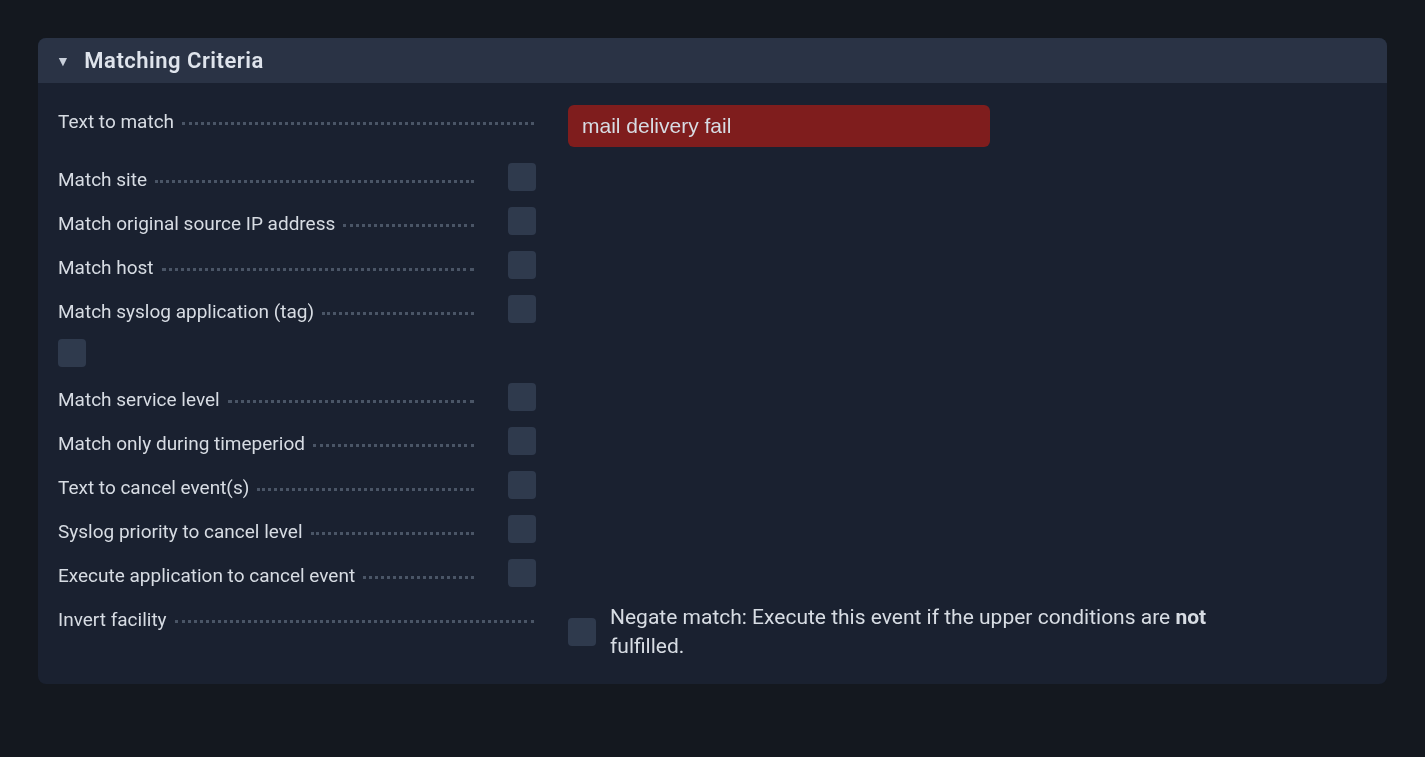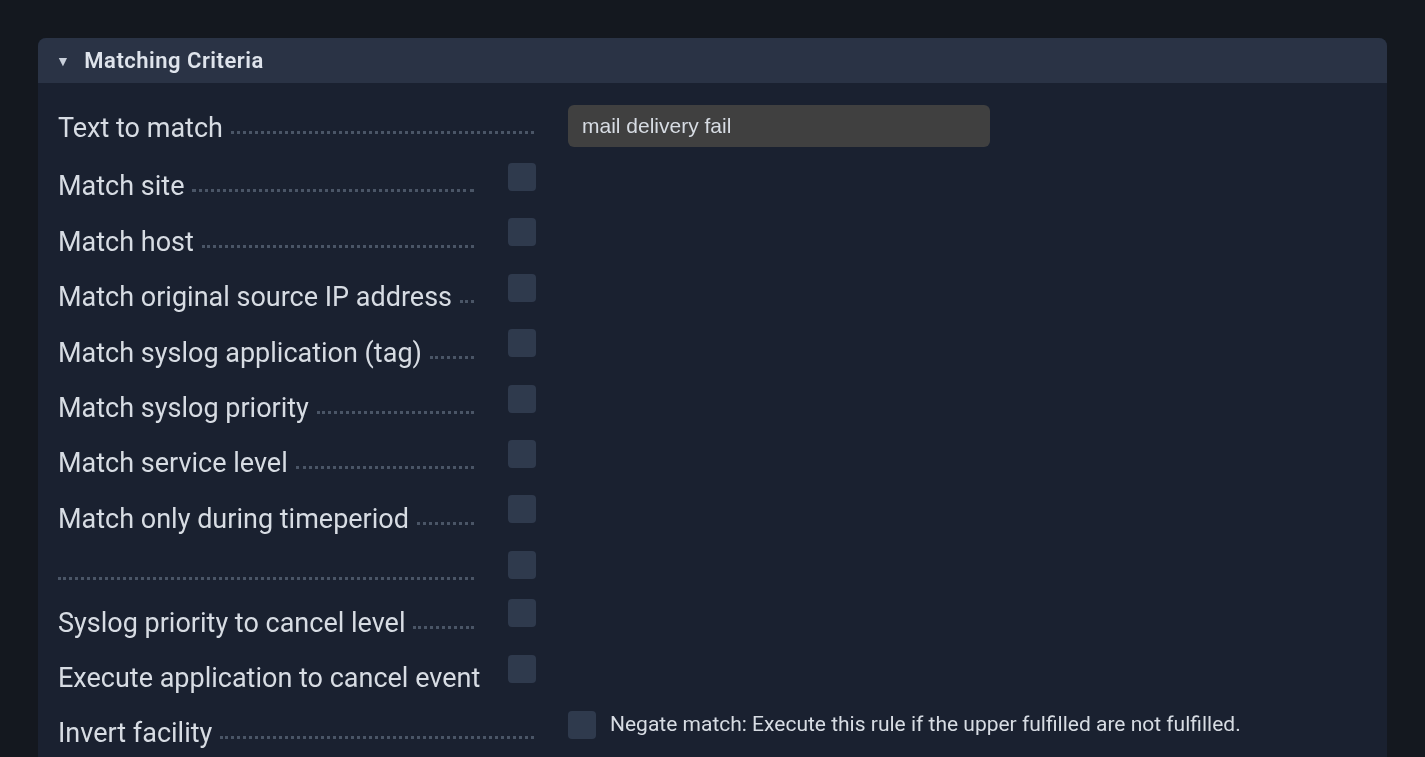--- a/index.html
+++ b/index.html
@@ -46,21 +46,21 @@
     align-items: flex-start;
     padding: 8px 0;
     gap: 34px;
   }
   .label-col {
     width: 476px;
     display: flex;
     align-items: baseline;
     white-space: nowrap;
     color: #d7dce3;
-    font-size: 27px;
+    font-size: 19px;
   }
   .label-text {
     flex: 0 0 auto;
     padding-right: 8px;
   }
   .dots {
     flex: 1 1 auto;
     overflow: hidden;
     height: 1.2em;
     border-bottom: 3px dotted #4a5566;
@@ -77,41 +77,41 @@
   }
   .checkbox {
     width: 28px;
     height: 28px;
     background: #2f3a4d;
     border-radius: 4px;
     flex: 0 0 auto;
     cursor: pointer;
   }
   .text-input {
-    background: #404040;
+    background: #7f1d1d;
     border: none;
     border-radius: 6px;
     color: #d7dce3;
     font-size: 21px;
     padding: 8px 14px;
     width: 422px;
     height: 42px;
     outline: none;
   }
   
   .form-row.cb .label-col {
     width: 416px;
     text-align: center;
   }
   .desc {
     max-width: 640px;
     line-height: 1.4;
   }
   .desc strong {
-    font-weight: 400;
+    font-weight: 700;
   }
 </style>
 </head>
 <body>
 
 <div class="panel">
   <div class="panel-header">
     <span class="triangle">▼</span>
     <span>Matching Criteria</span>
   </div>
@@ -133,53 +133,49 @@
         <span class="label-text">Match site</span>
         <span class="dots"></span>
       </div>
       <div class="control-col">
         <div class="checkbox"></div>
       </div>
     </div>
 
     <div class="form-row cb">
       <div class="label-col">
+        <span class="label-text">Match original source IP address</span>
+        <span class="dots"></span>
+      </div>
+      <div class="control-col">
+        <div class="checkbox"></div>
+      </div>
+    </div>
+
+    <div class="form-row cb">
+      <div class="label-col">
         <span class="label-text">Match host</span>
         <span class="dots"></span>
       </div>
       <div class="control-col">
         <div class="checkbox"></div>
       </div>
     </div>
 
     <div class="form-row cb">
       <div class="label-col">
-        <span class="label-text">Match original source IP address</span>
-        <span class="dots"></span>
-      </div>
-      <div class="control-col">
-        <div class="checkbox"></div>
-      </div>
-    </div>
-
-    <div class="form-row cb">
-      <div class="label-col">
         <span class="label-text">Match syslog application (tag)</span>
         <span class="dots"></span>
       </div>
       <div class="control-col">
         <div class="checkbox"></div>
       </div>
     </div>
 
     <div class="form-row cb">
-      <div class="label-col">
-        <span class="label-text">Match syslog priority</span>
-        <span class="dots"></span>
-      </div>
       <div class="control-col">
         <div class="checkbox"></div>
       </div>
     </div>
 
 
     <div class="form-row cb">
       <div class="label-col">
         <span class="label-text">Match service level</span>
         <span class="dots"></span>
@@ -194,20 +190,21 @@
         <span class="label-text">Match only during timeperiod</span>
         <span class="dots"></span>
       </div>
       <div class="control-col">
         <div class="checkbox"></div>
       </div>
     </div>
 
     <div class="form-row cb">
       <div class="label-col">
+        <span class="label-text">Text to cancel event(s)</span>
         <span class="dots"></span>
       </div>
       <div class="control-col">
         <div class="checkbox"></div>
       </div>
     </div>
 
     <div class="form-row cb">
       <div class="label-col">
         <span class="label-text">Syslog priority to cancel level</span>
@@ -229,19 +226,19 @@
     </div>
 
     <div class="form-row">
       <div class="label-col">
         <span class="label-text">Invert facility</span>
         <span class="dots"></span>
       </div>
       <div class="control-col">
         <div class="checkbox"></div>
         <div class="desc">
-          <span>Negate match: Execute this rule if the upper fulfilled are </span><strong>not</strong><span> fulfilled.</span>
+          <span>Negate match: Execute this event if the upper conditions are </span><strong>not</strong><span> fulfilled.</span>
         </div>
       </div>
     </div>
 
   </div>
 </div>
 
 </body></html>

